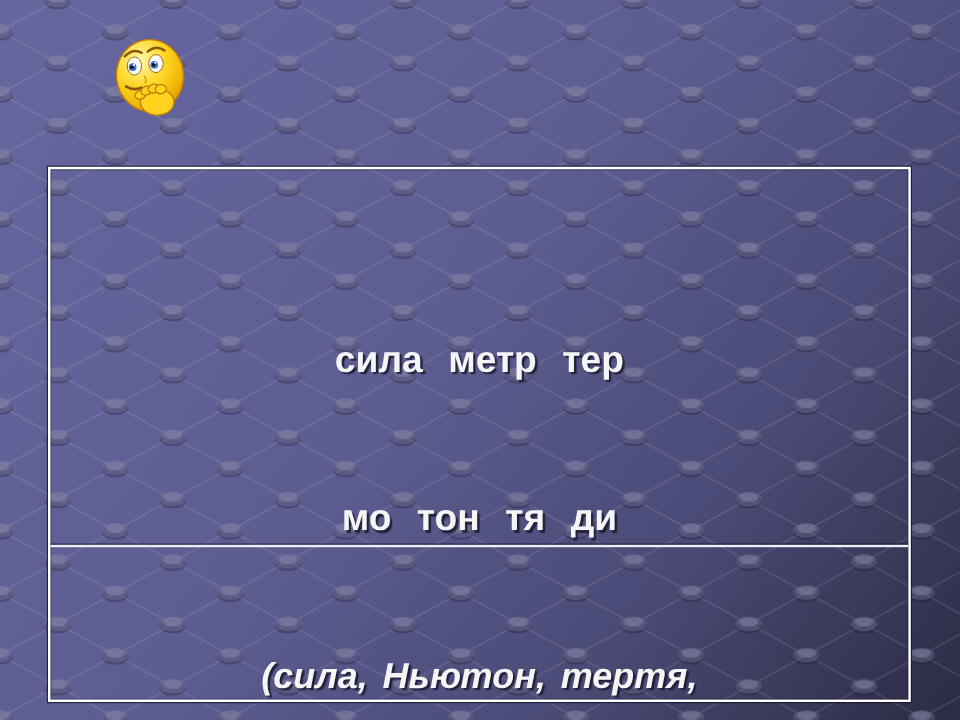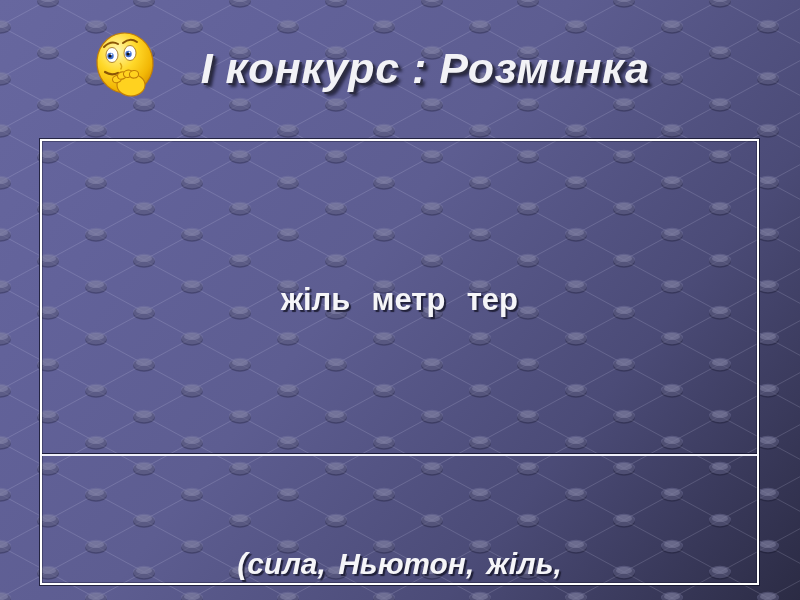--- a/index.html
+++ b/index.html
@@ -101,30 +101,30 @@
     <path d="M13,42 Q19,46 26,43" stroke="#8a5506" stroke-width="2.2" fill="none" stroke-linecap="round"></path>
     <g stroke="#c07d08" stroke-width="1.1" fill="#ffd21f">
       <ellipse cx="39" cy="55" rx="14" ry="11"></ellipse>
       <ellipse cx="25" cy="49" rx="4.6" ry="3.6" transform="rotate(-22 25 49)"></ellipse>
       <ellipse cx="30" cy="45.5" rx="4.6" ry="3.6" transform="rotate(-20 30 45.5)"></ellipse>
       <ellipse cx="36" cy="43.8" rx="4.6" ry="3.6" transform="rotate(-14 36 43.8)"></ellipse>
       <ellipse cx="42" cy="44.3" rx="4.6" ry="3.8" transform="rotate(-8 42 44.3)"></ellipse>
     </g>
   </svg>
 
-  <h1 class="title">І конкурс : Розминка</h1>
 
   <div class="content-box">
 
     <div class="syllables">
-      <div>жіль  метр  тер</div>
+      <div>сила  метр  тер</div>
+      <div>мо  тон  тя  ди</div>
       
     </div>
 
     <div class="divider"></div>
 
     <div class="answers">
-      <div>(сила, Ньютон, жіль,</div>
+      <div>(сила, Ньютон, тертя,</div>
       
     </div>
 
   </div>
 </div>
 
 </body></html>

